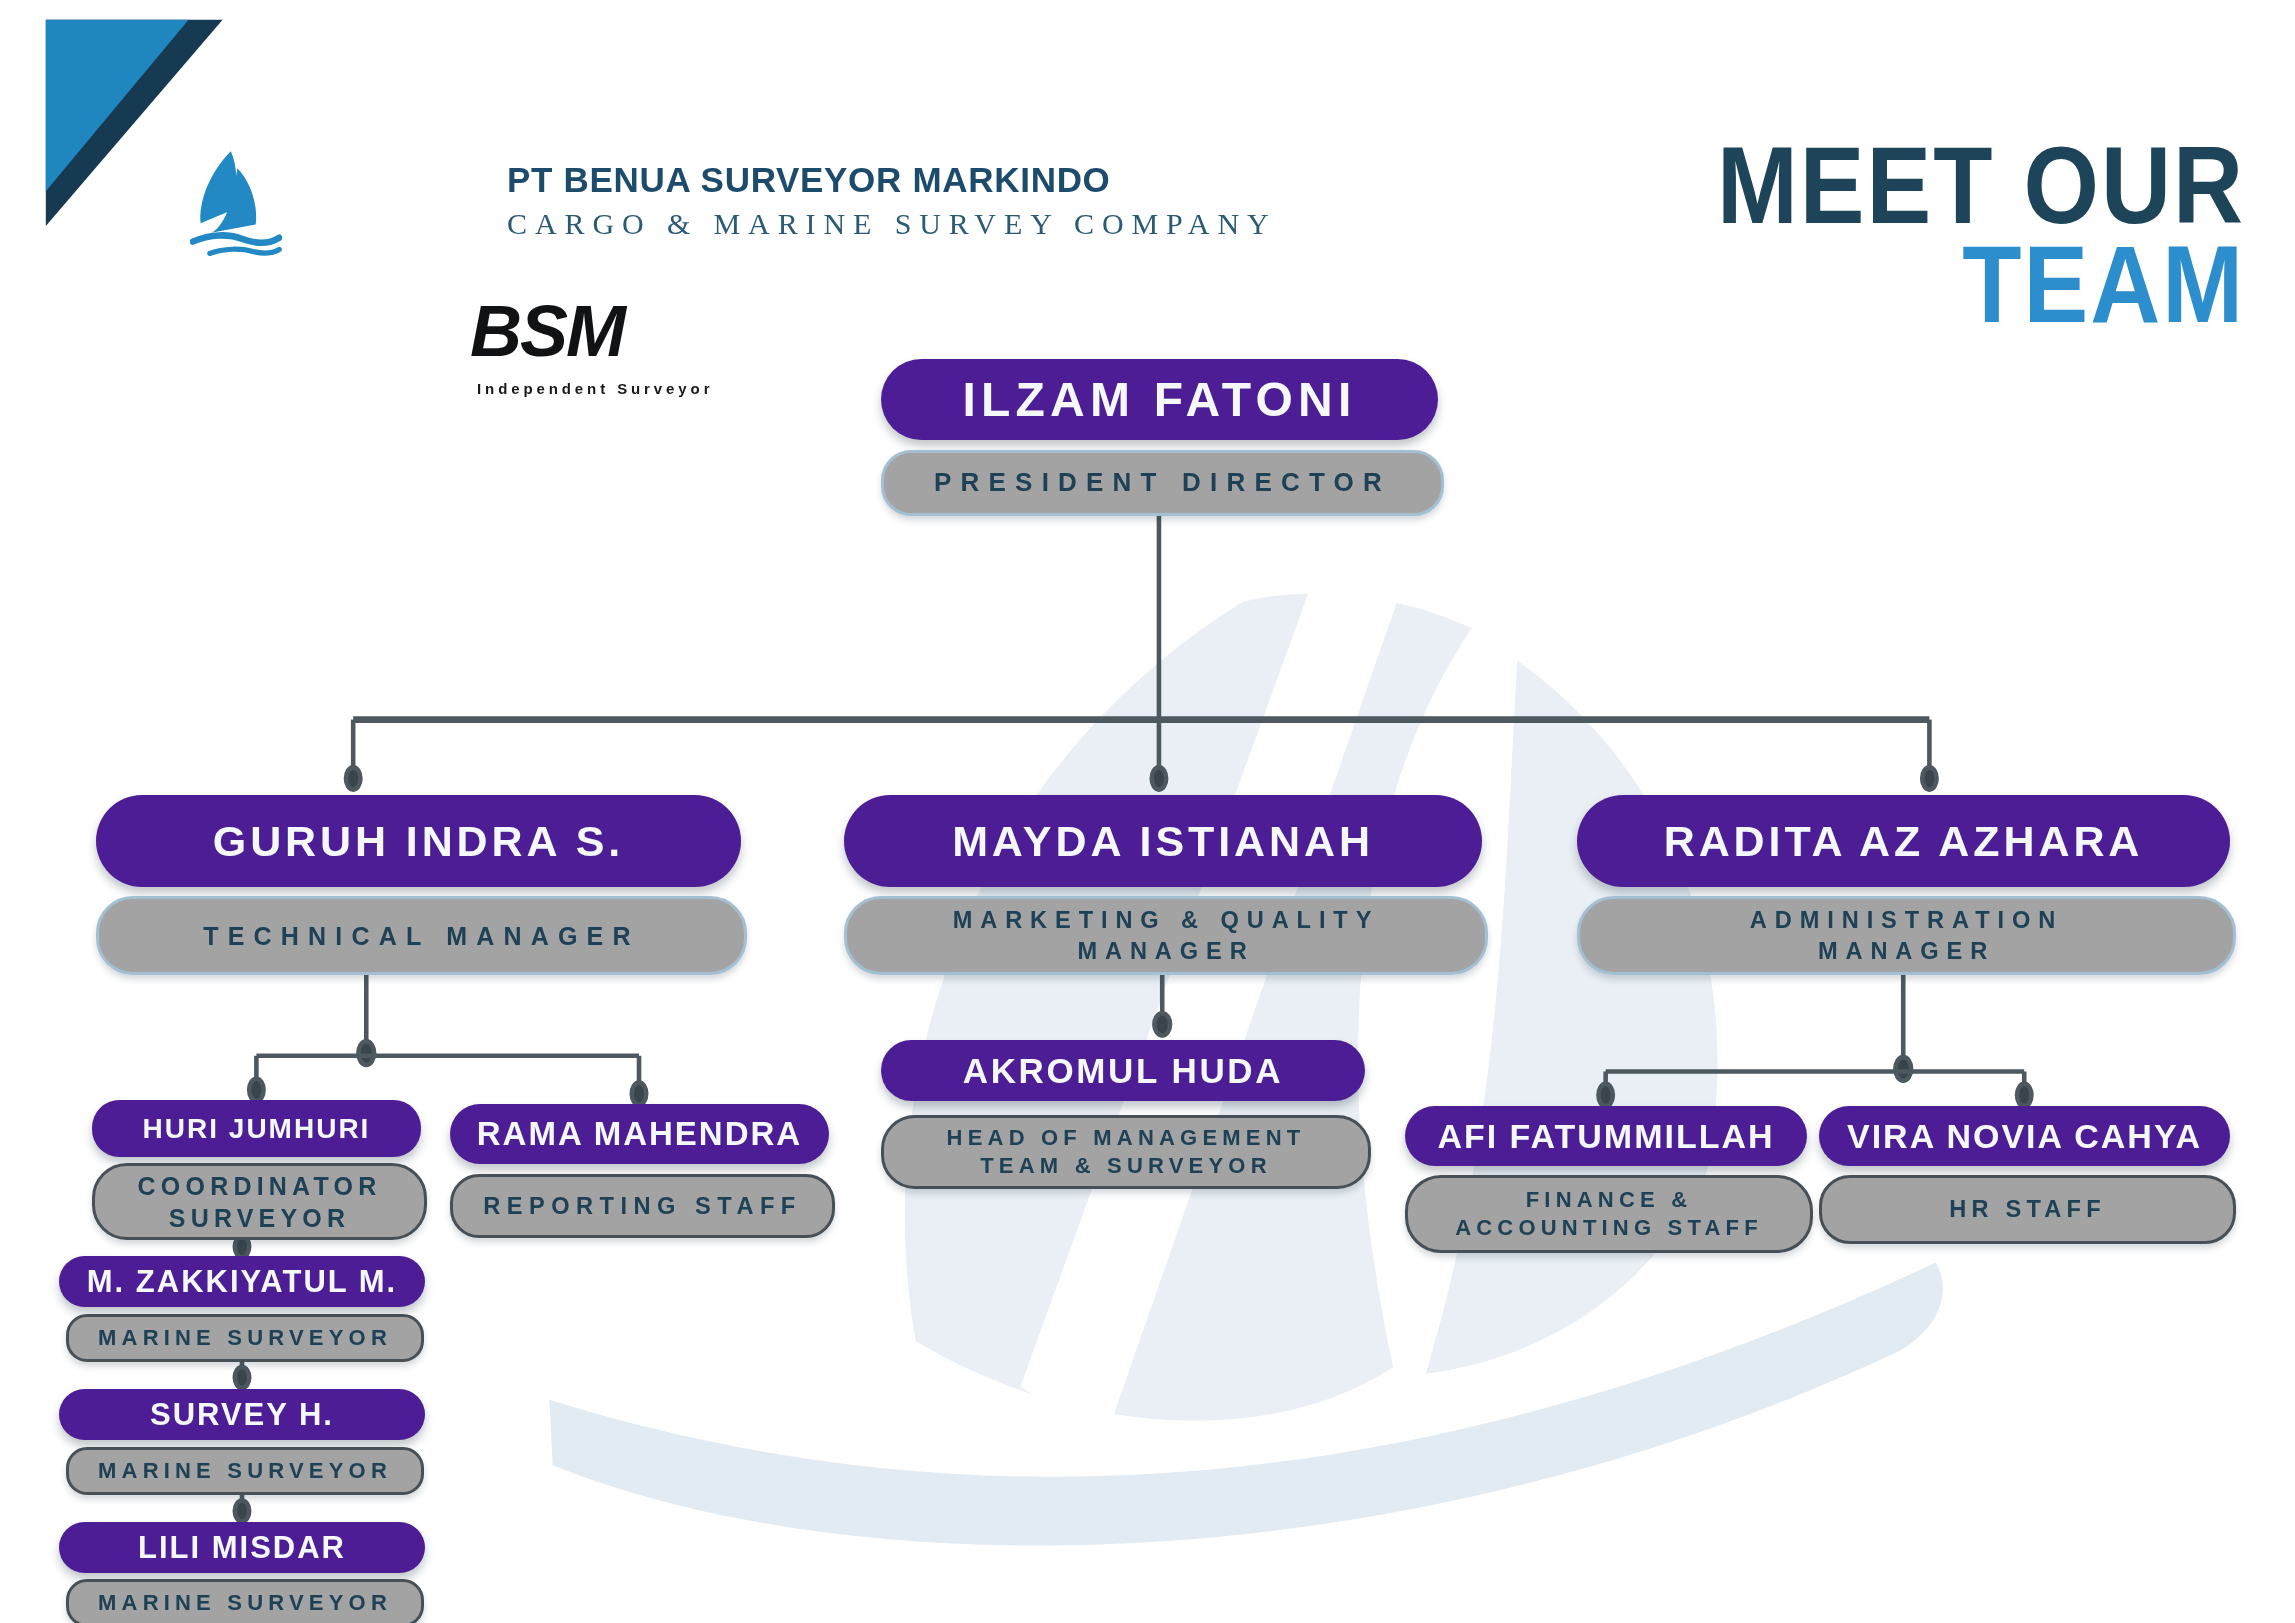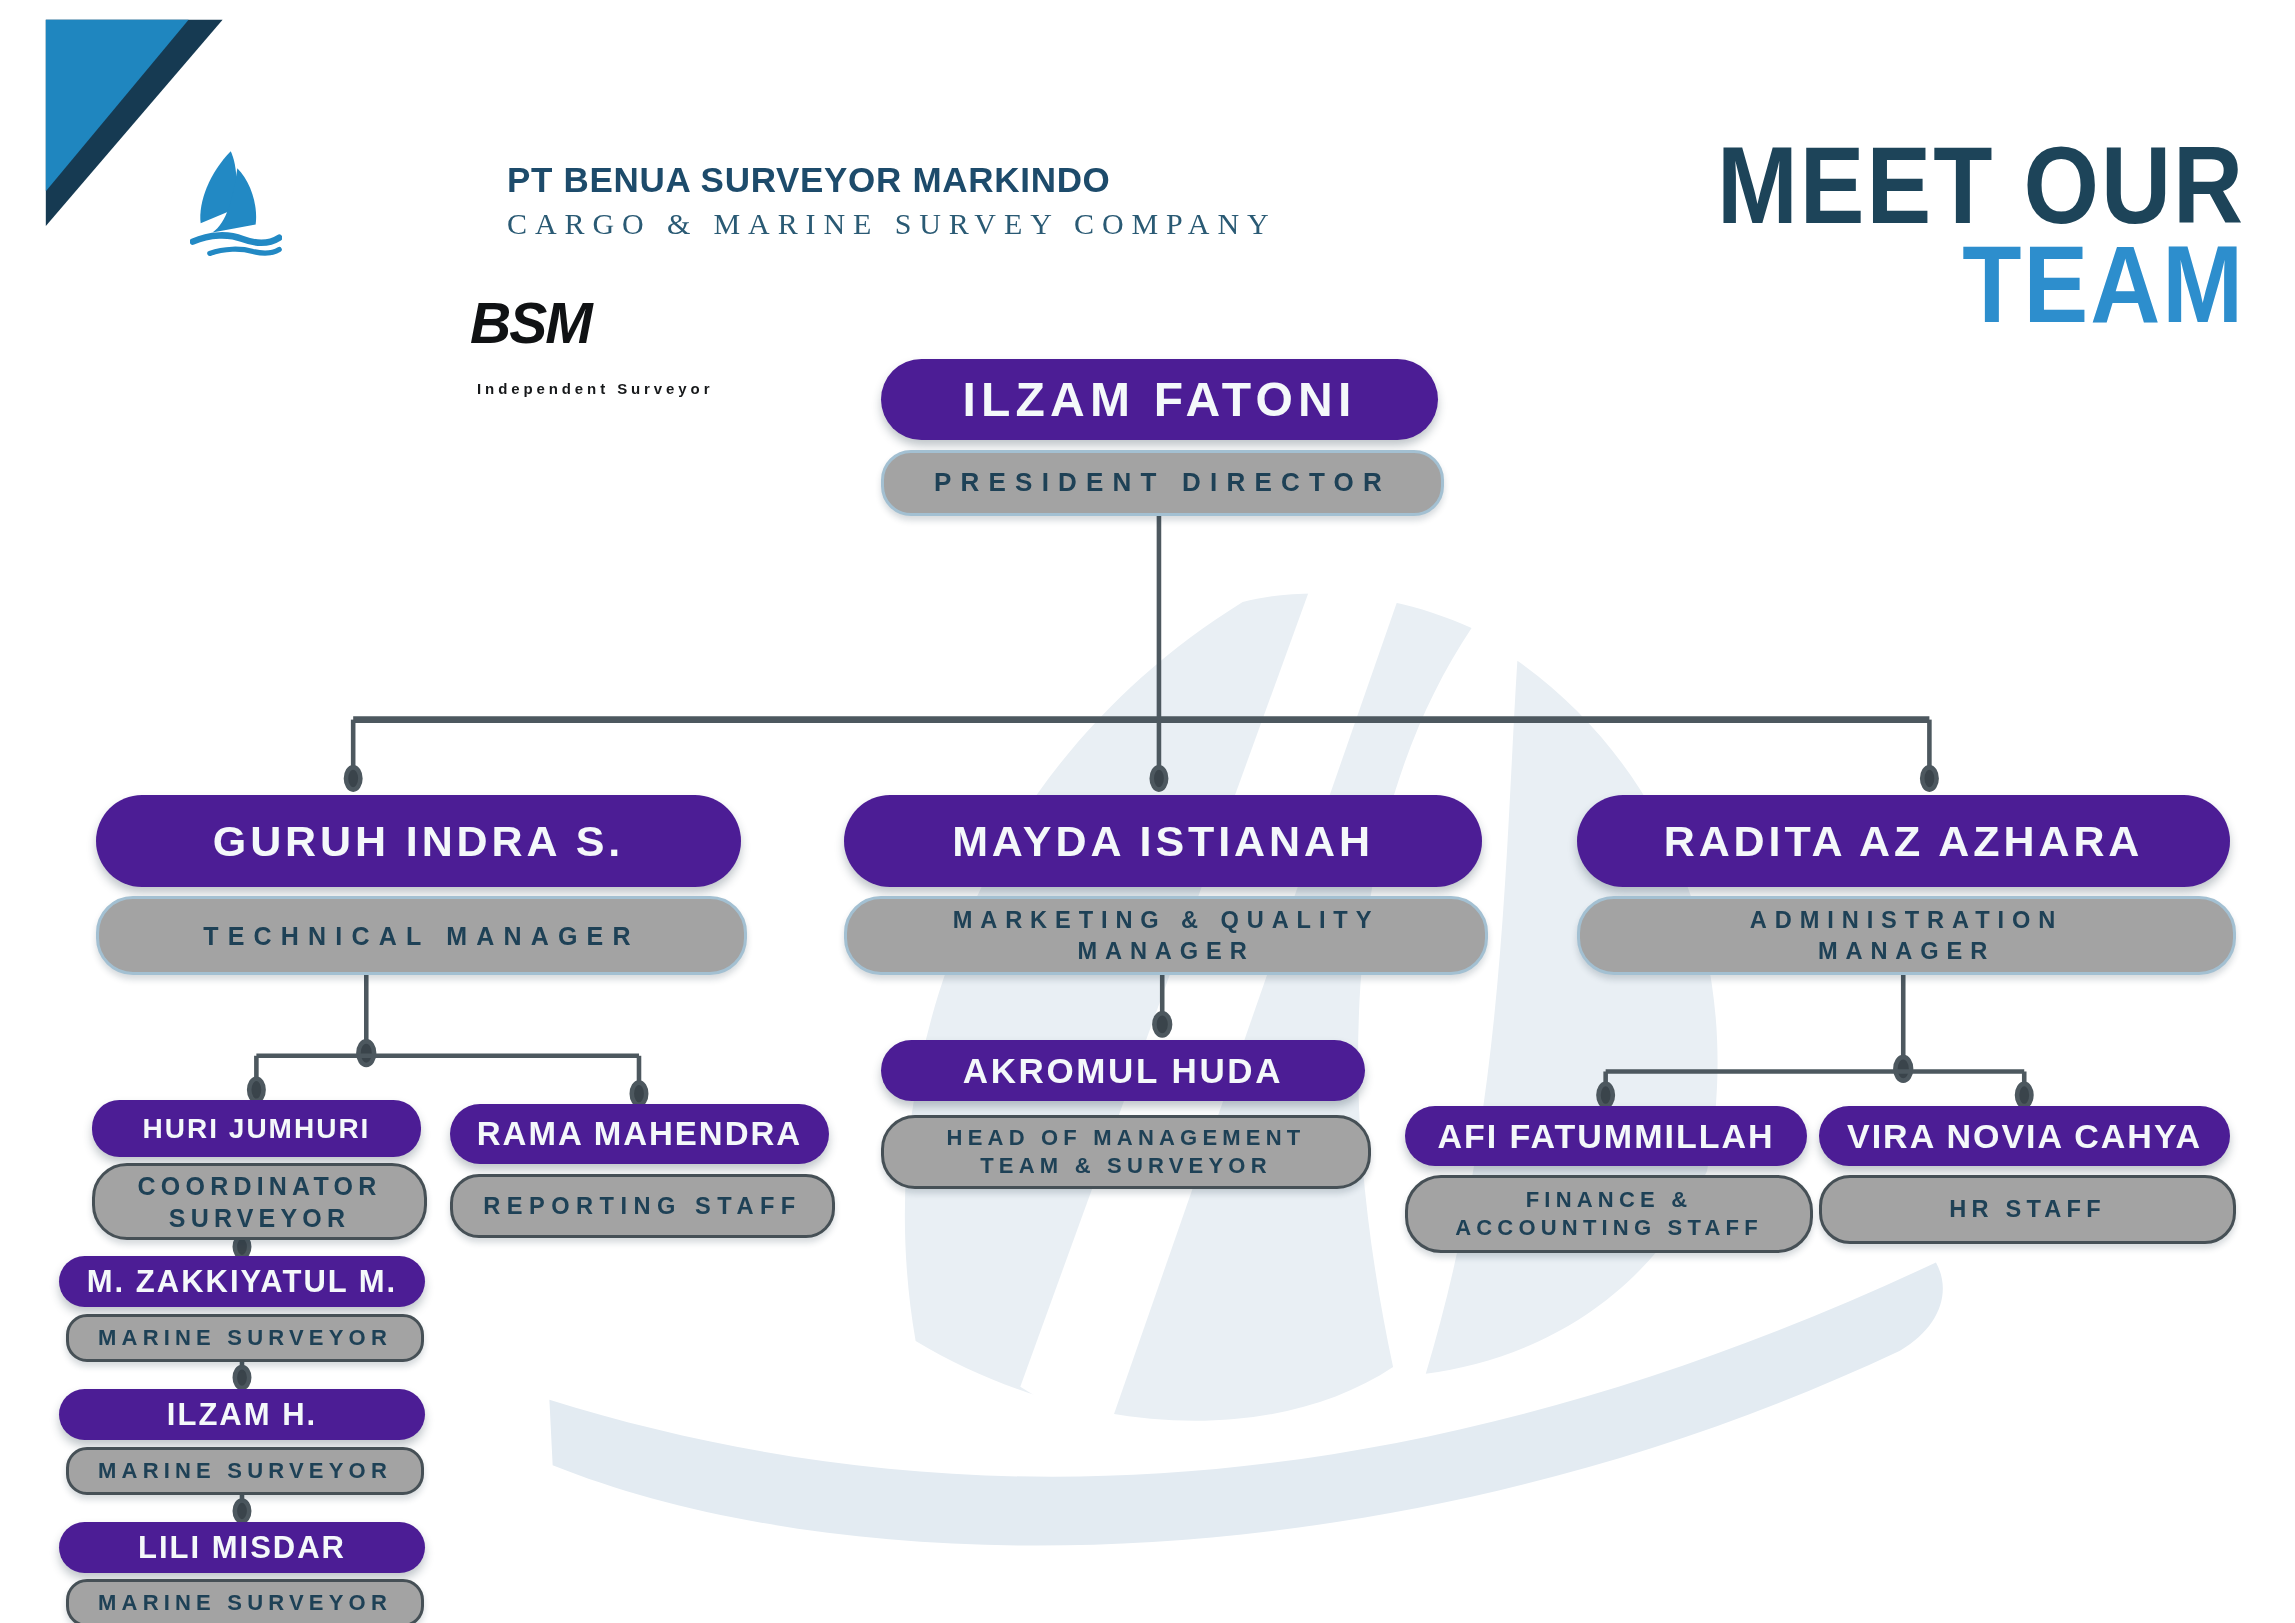--- a/index.html
+++ b/index.html
@@ -20,21 +20,21 @@
   .rolebox{
     position:absolute;background:#a3a3a3;color:#1e4156;
     display:flex;align-items:center;justify-content:center;
     font-weight:700;text-align:center;white-space:pre-line;line-height:1.28;
     box-shadow:0 4.6px 6.5px rgba(30,50,65,.18);
   }
   .border-light{border:3.9px solid #a3c0d2;}
   .border-dark{border:3.9px solid #465056;}
   
   .brand-abbr{
-    position:absolute;left:280px;top:148px;font-size:57px;line-height:1;
+    position:absolute;left:280px;top:148px;font-size:72px;line-height:1;
     font-weight:700;font-style:italic;letter-spacing:-2px;color:#101214;
   }
   .brand-tagline{
     position:absolute;left:287px;top:233px;font-size:15px;letter-spacing:3.9px;
     font-weight:700;color:#16181a;
   }
   .company-name{
     position:absolute;left:507px;top:160px;font-size:35px;font-weight:700;
     letter-spacing:0.7px;color:#1d4b6b;
   }
@@ -199,21 +199,21 @@
   </div>
 
   <div class="namebox" style="left:59px;top:1256px;width:366px;height:51px;border-radius:25.5px;font-size:31px;letter-spacing:2px">
     <span>M. ZAKKIYATUL M.</span>
   </div>
   <div class="rolebox border-dark" style="left:66px;top:1314px;width:352px;height:42px;border-radius:21px;font-size:22px;letter-spacing:5.2px">
     <span>MARINE SURVEYOR</span>
   </div>
 
   <div class="namebox" style="left:59px;top:1389px;width:366px;height:51px;border-radius:25.5px;font-size:31px;letter-spacing:2px">
-    <span>ILZAM H.</span>
+    <span>SURVEY H.</span>
   </div>
   <div class="rolebox border-dark" style="left:66px;top:1447px;width:352px;height:42px;border-radius:21px;font-size:22px;letter-spacing:5.2px">
     <span>MARINE SURVEYOR</span>
   </div>
 
   <div class="namebox" style="left:59px;top:1522px;width:366px;height:51px;border-radius:25.5px;font-size:31px;letter-spacing:2px">
     <span>LILI MISDAR</span>
   </div>
   <div class="rolebox border-dark" style="left:66px;top:1579px;width:352px;height:42px;border-radius:21px;font-size:22px;letter-spacing:5.2px">
     <span>MARINE SURVEYOR</span>

